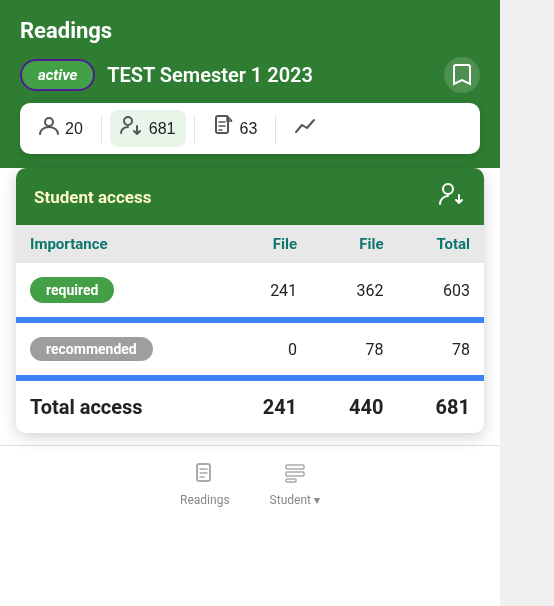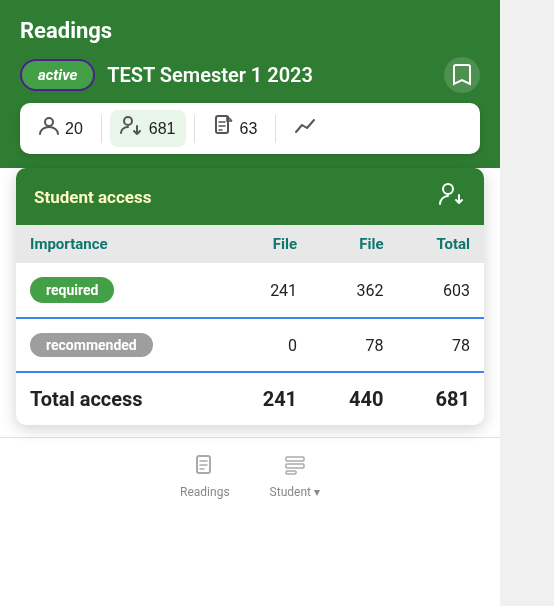--- a/index.html
+++ b/index.html
@@ -177,21 +177,21 @@
     }
 
     .table-header-row th:not(:first-child) {
       text-align: right;
     }
 
     .table-row td {
       padding: 14px 14px;
       font-size: 16px;
       color: #222;
-      border-bottom: 2px solid #3b82f6;
+      border-bottom: 6px solid #3b82f6;
     }
 
     .table-row td:not(:first-child) {
       text-align: right;
     }
 
     .badge-required {
       background: #43a047;
       color: #fff;
       border-radius: 20px;

